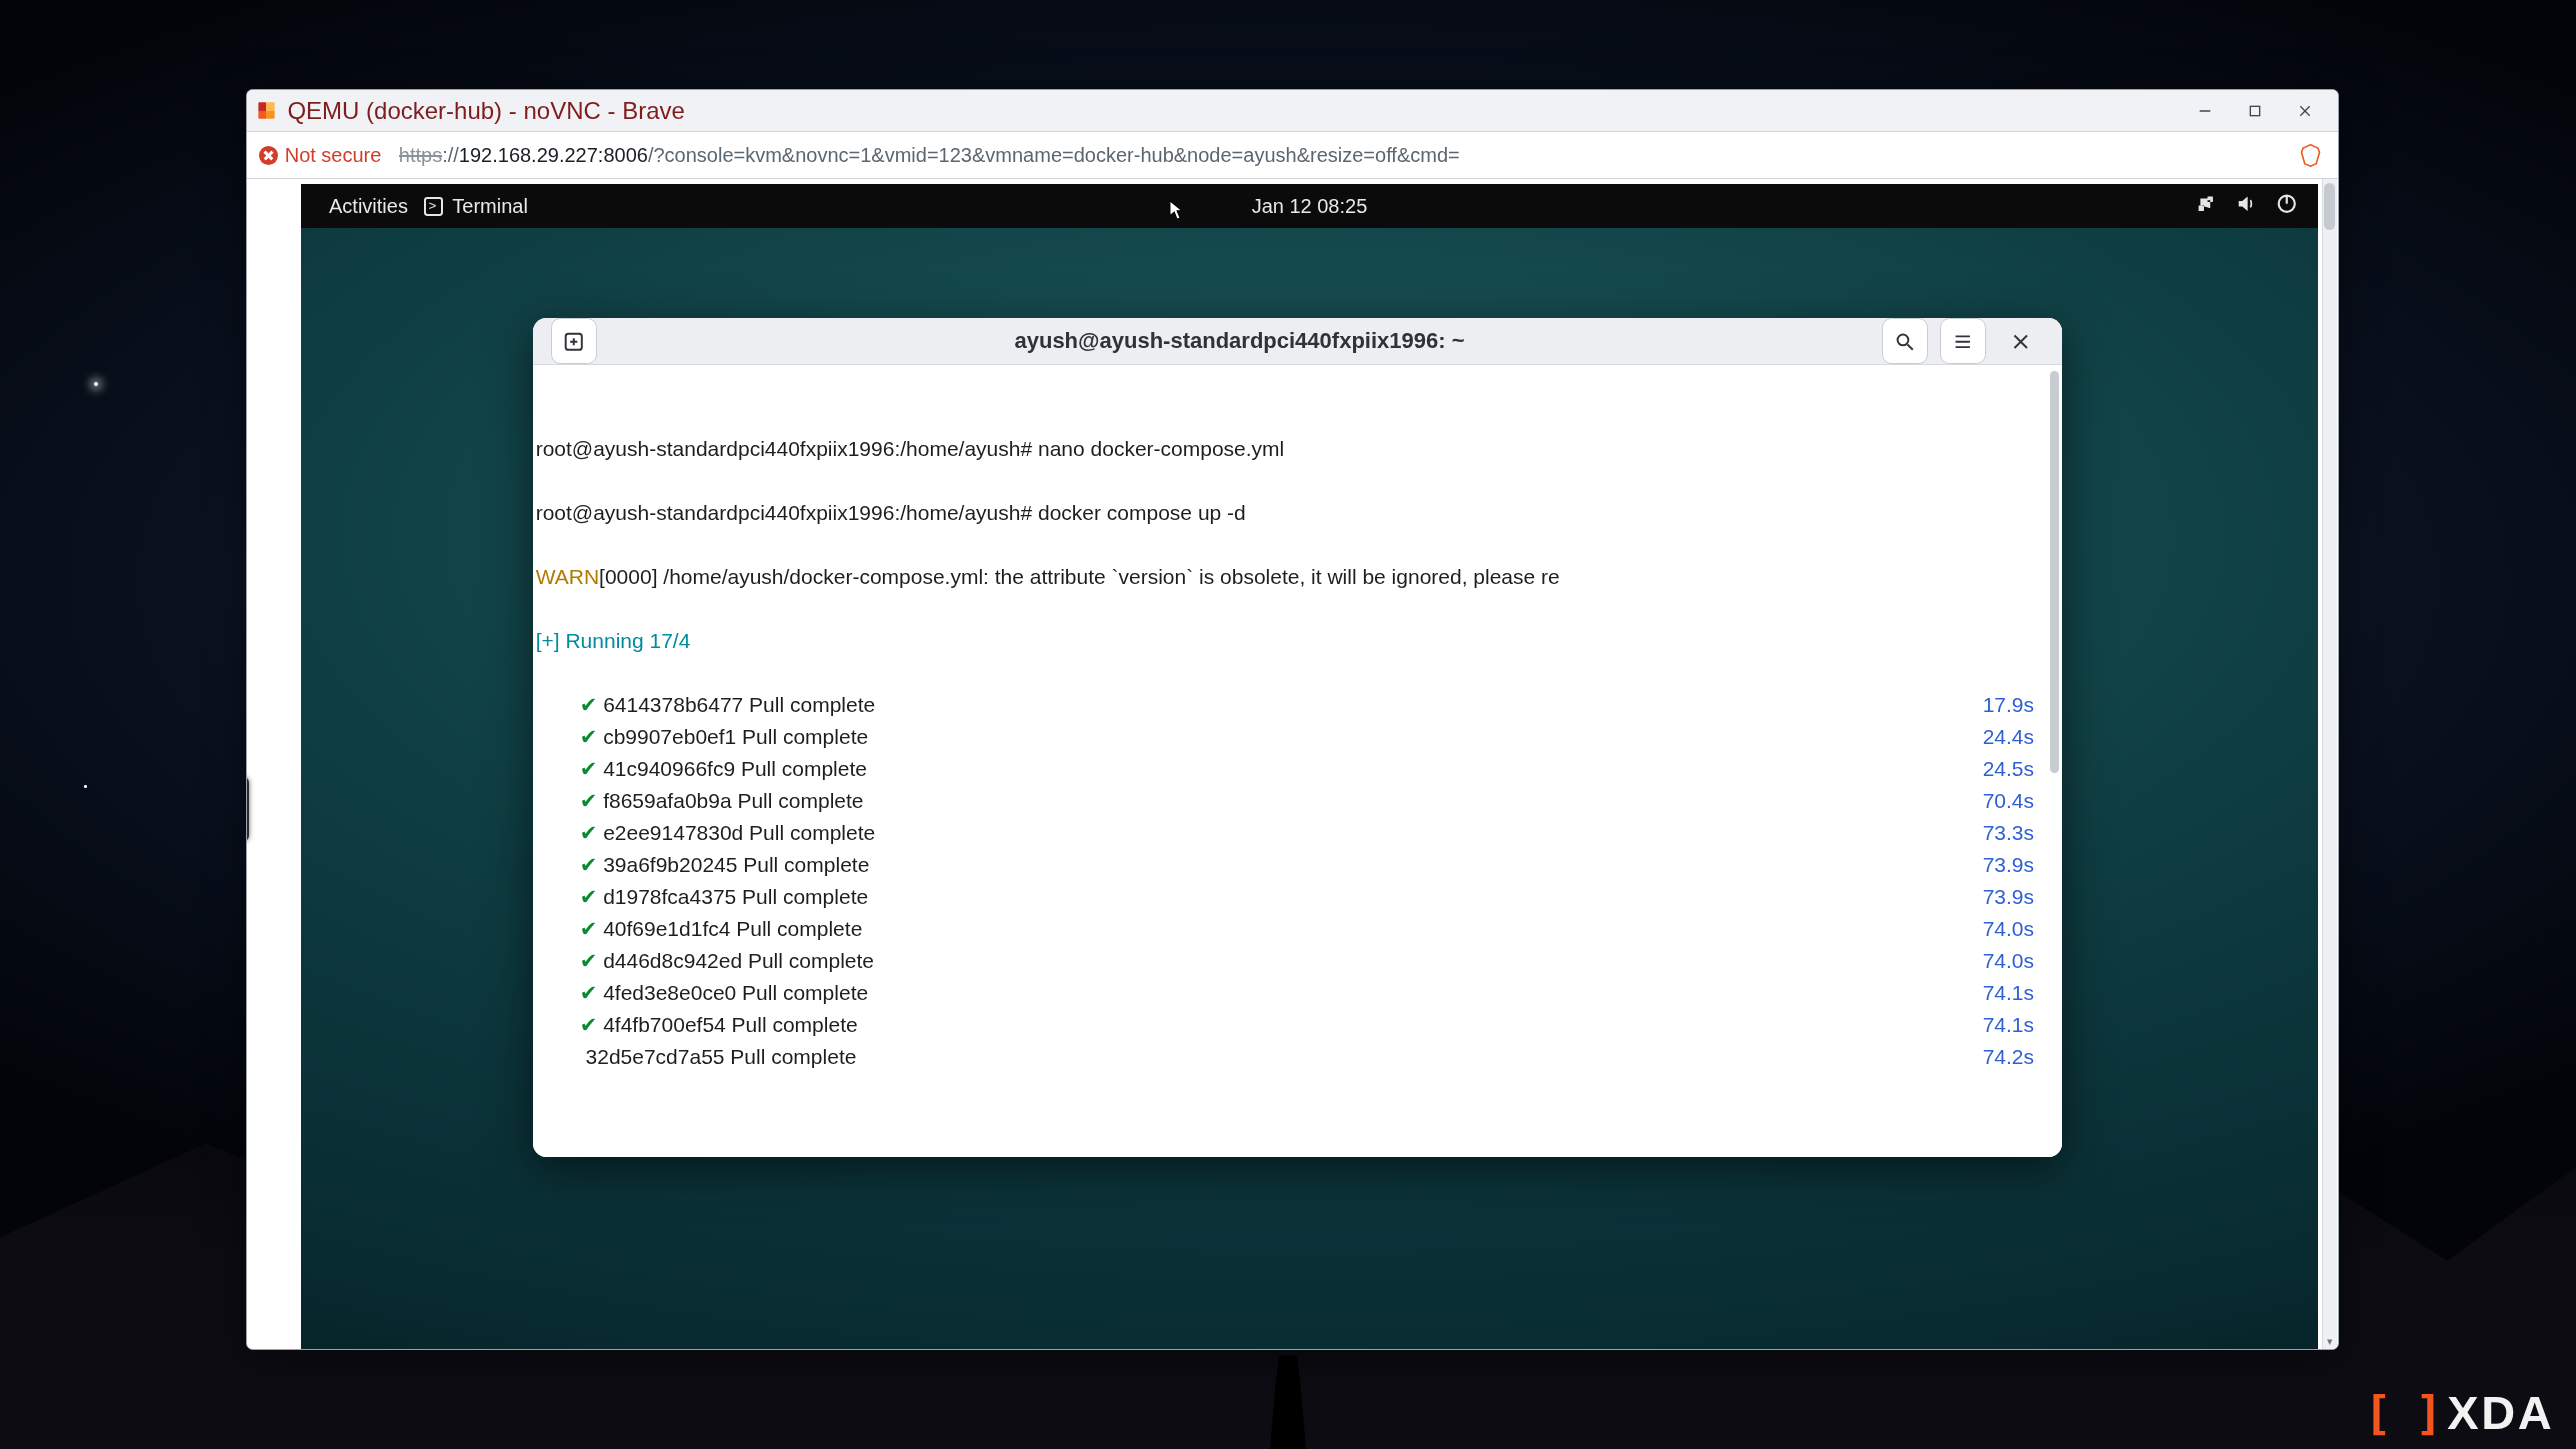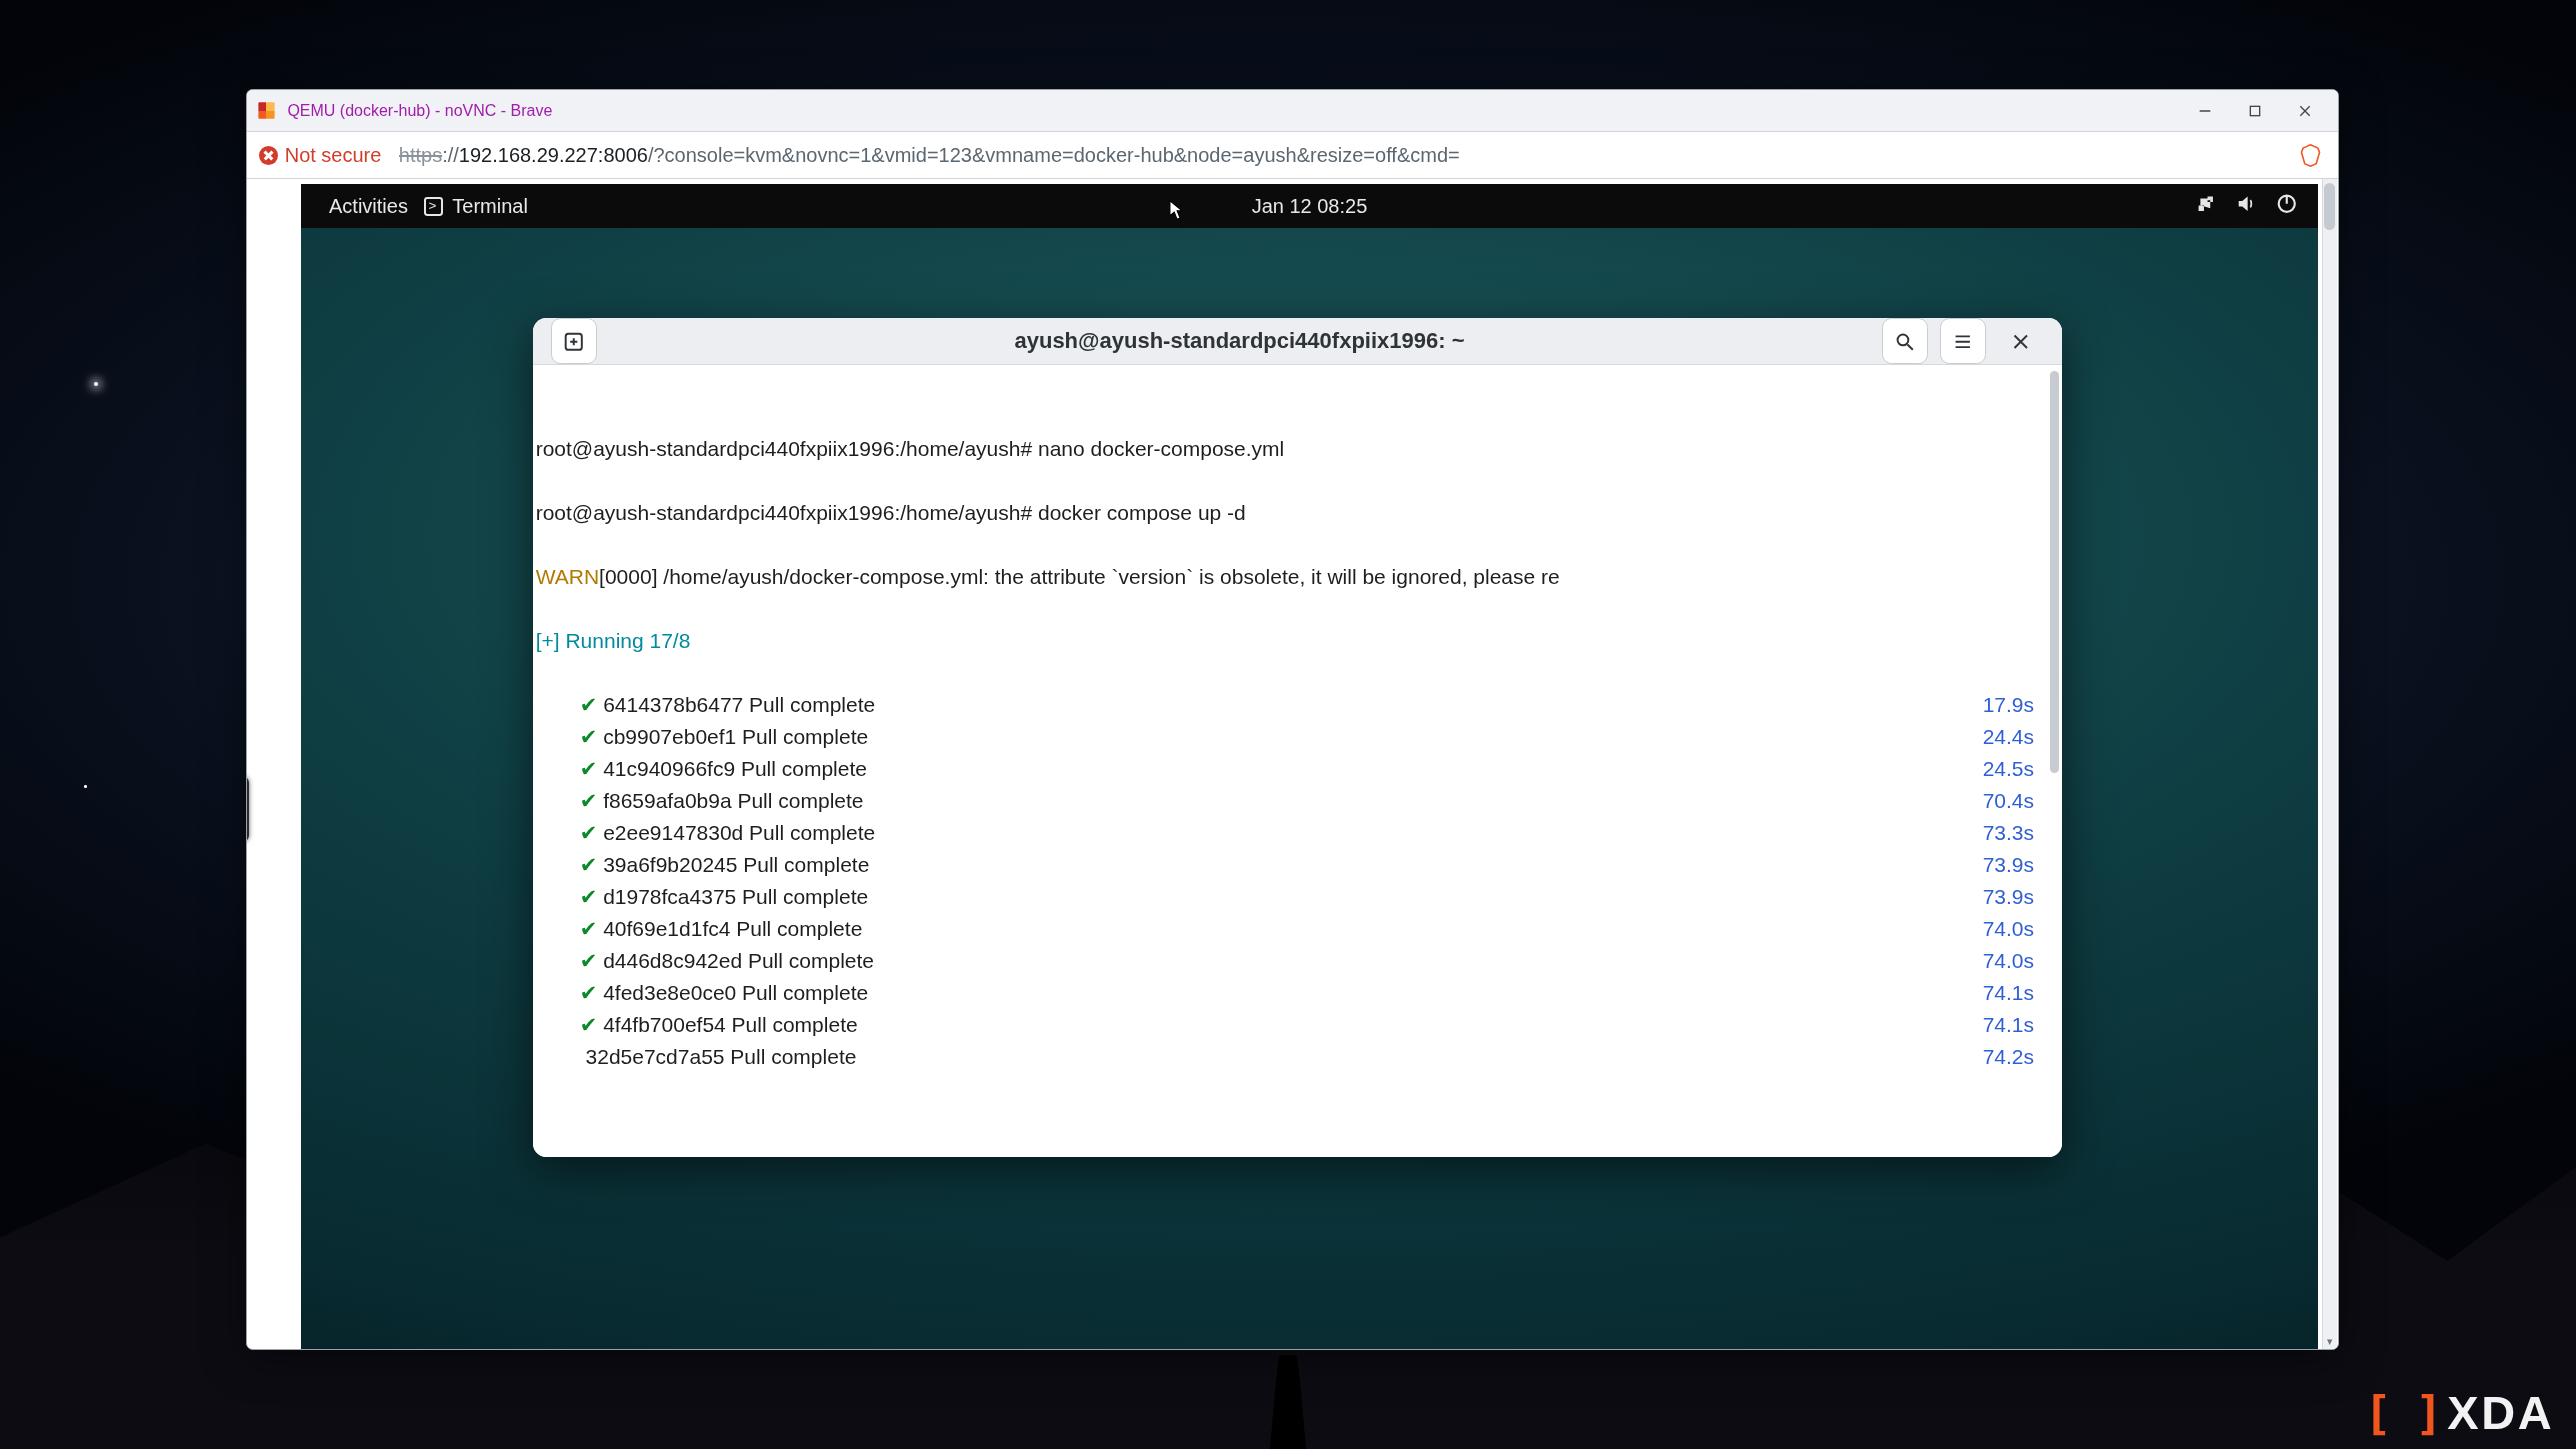--- a/index.html
+++ b/index.html
@@ -21,21 +21,21 @@
   
   .browser {
     position:absolute; left:246px; top:89px; width:2093px; height:1261px;
     background:#fff; border:1.3px solid #9aa3ab; border-radius:6.7px; overflow:hidden;
     box-shadow: 0 6.7px 40px rgba(0,0,0,.5);
   }
   .titlebar { height:42px; display:flex; align-items:center; padding:0 8px; background:#f0f2f5; border-bottom:0.7px solid #d0d4d8;}
   .titlebar .app-icon { width:23px; height:23px; margin-right:9.4px; border-radius:4px;
     background: conic-gradient(from 45deg,#f79321 0 90deg,#f05a23 90deg 180deg,#c62828 180deg 270deg,#ffb84d 270deg 360deg);
     clip-path: polygon(50% 0,100% 50%,50% 100%,0 50%); transform: rotate(45deg);}
-  .titlebar .title { font-size:16px; color:#a21caf; }
+  .titlebar .title { font-size:24px; color:#7f1d1d; }
   .tb-spacer { flex:1; }
   .win-btn { width:50px; height:32px; display:flex; align-items:center; justify-content:center; color:#3c4750; }
   .win-btn svg { width:16px; height:16px; stroke:#3c4750; stroke-width:2; fill:none; }
 
   .addrbar { height:47px; display:flex; align-items:center; padding:0 12px; background:#fff; border-bottom:0.7px solid #d0d4d8;}
   .sec-icon { width:19px; height:19px; border-radius:50%; background:#d23c2a; position:relative; margin-right:6.7px;}
   .sec-icon::before, .sec-icon::after { content:""; position:absolute; left:4px; right:4px; top:8px; height:2.7px; background:#fff; }
   .sec-icon::before { transform:rotate(45deg);} .sec-icon::after{transform:rotate(-45deg);}
   .sec-text { color:#d23c2a; font-size:20px; margin-right:17.4px;}
   .url { font-size:20px; color:#5a6670; white-space:nowrap; overflow:hidden;}
@@ -211,21 +211,21 @@
                   <line x1="19" y1="5" x2="5" y2="19"></line>
                 </svg>
               </div>
           </div>
         </div>
         <div class="termbody">
           <div class="tscroll"></div>
 <span class="tline">root@ayush-standardpci440fxpiix1996:/home/ayush# nano docker-compose.yml</span>
 <span class="tline">root@ayush-standardpci440fxpiix1996:/home/ayush# docker compose up -d</span>
 <span class="tline"><span class="warn">WARN</span><span>[0000] /home/ayush/docker-compose.yml: the attribute `version` is obsolete, it will be ignored, please re</span></span>
-<span class="tline cyan">[+] Running 17/8</span>
+<span class="tline cyan">[+] Running 17/4</span>
 <div id="layers"><span class="tline"><span class="row"><span class="left"><span class="pad2"></span><span class="check">✔</span> 6414378b6477 Pull complete</span><span class="right col-time">17.9s</span></span></span><span class="tline"><span class="row"><span class="left"><span class="pad2"></span><span class="check">✔</span> cb9907eb0ef1 Pull complete</span><span class="right col-time">24.4s</span></span></span><span class="tline"><span class="row"><span class="left"><span class="pad2"></span><span class="check">✔</span> 41c940966fc9 Pull complete</span><span class="right col-time">24.5s</span></span></span><span class="tline"><span class="row"><span class="left"><span class="pad2"></span><span class="check">✔</span> f8659afa0b9a Pull complete</span><span class="right col-time">70.4s</span></span></span><span class="tline"><span class="row"><span class="left"><span class="pad2"></span><span class="check">✔</span> e2ee9147830d Pull complete</span><span class="right col-time">73.3s</span></span></span><span class="tline"><span class="row"><span class="left"><span class="pad2"></span><span class="check">✔</span> 39a6f9b20245 Pull complete</span><span class="right col-time">73.9s</span></span></span><span class="tline"><span class="row"><span class="left"><span class="pad2"></span><span class="check">✔</span> d1978fca4375 Pull complete</span><span class="right col-time">73.9s</span></span></span><span class="tline"><span class="row"><span class="left"><span class="pad2"></span><span class="check">✔</span> 40f69e1d1fc4 Pull complete</span><span class="right col-time">74.0s</span></span></span><span class="tline"><span class="row"><span class="left"><span class="pad2"></span><span class="check">✔</span> d446d8c942ed Pull complete</span><span class="right col-time">74.0s</span></span></span><span class="tline"><span class="row"><span class="left"><span class="pad2"></span><span class="check">✔</span> 4fed3e8e0ce0 Pull complete</span><span class="right col-time">74.1s</span></span></span><span class="tline"><span class="row"><span class="left"><span class="pad2"></span><span class="check">✔</span> 4f4fb700ef54 Pull complete</span><span class="right col-time">74.1s</span></span></span><span class="tline"><span class="row"><span class="left"><span class="pad2"></span> 32d5e7cd7a55 Pull complete</span><span class="right col-time">74.2s</span></span></span></div>
 
 
         </div>
       </div>
     </div>
   </div>
 </div>
 
 <div class="xda">

